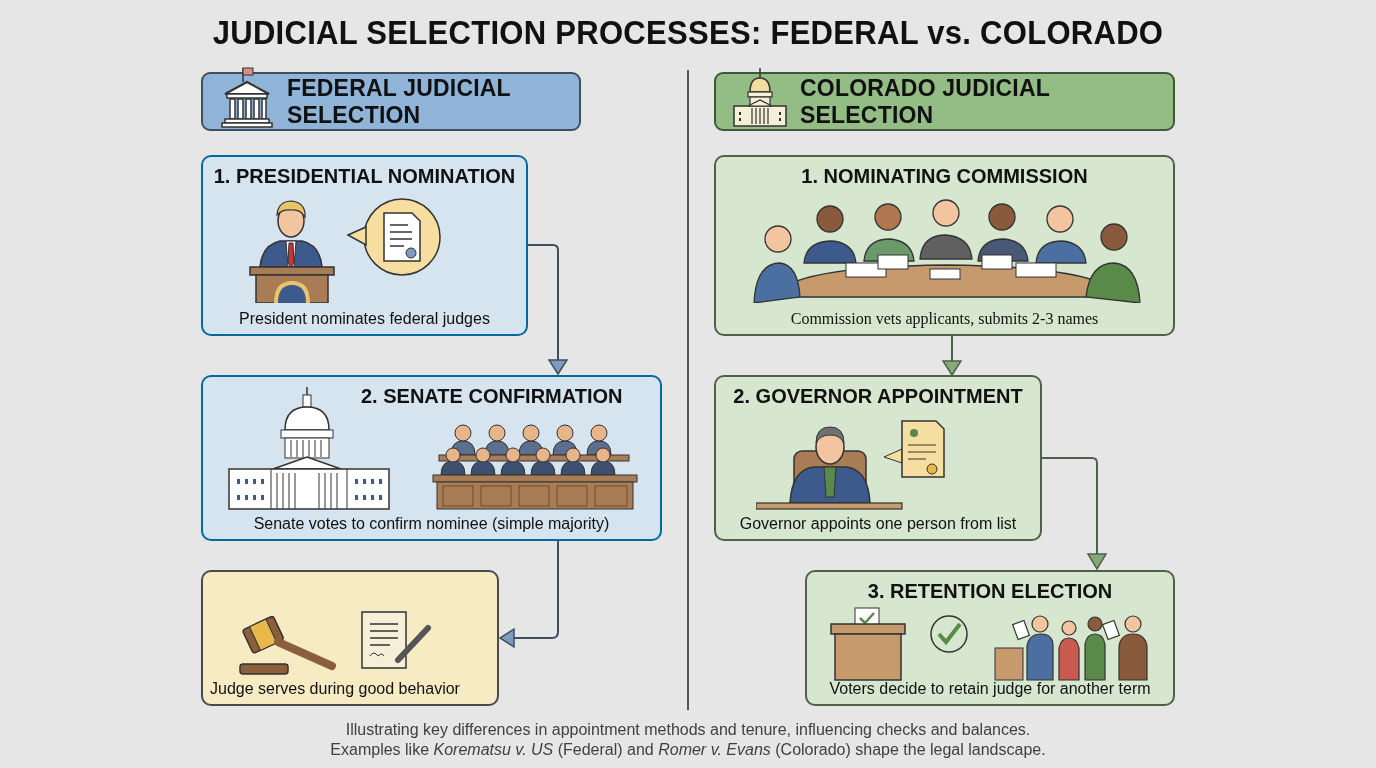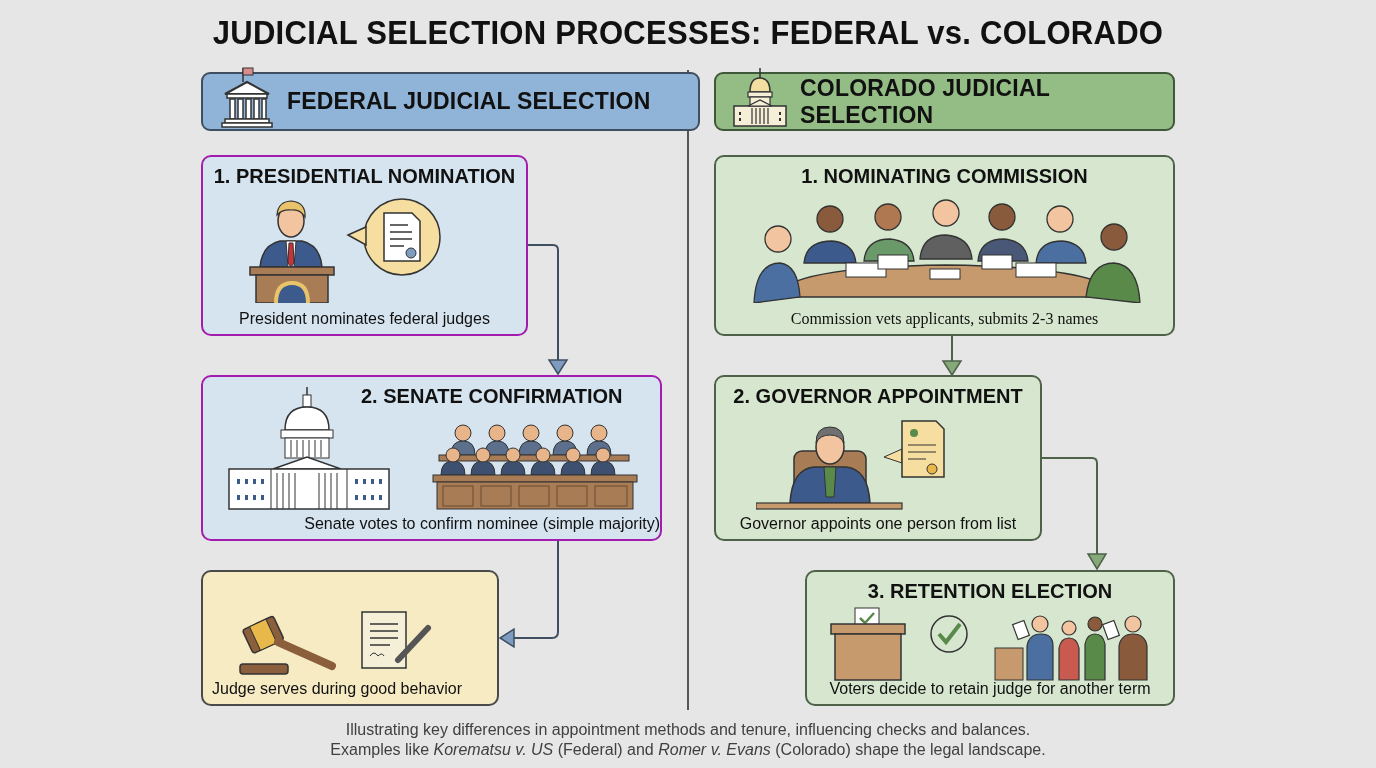--- a/index.html
+++ b/index.html
@@ -1,24 +1,24 @@
 <!DOCTYPE html>
 <html><head>
 <meta charset="utf-8">
 <style>
   html,body{margin:0;padding:0;}
   body{width:1376px;height:768px;background:#e6e6e6;position:relative;overflow:hidden;font-family:"Liberation Sans",sans-serif;color:#111;}
   .title{position:absolute;left:0;top:14px;width:1376px;text-align:center;font-size:33px;font-weight:bold;letter-spacing:0.3px;color:#111;transform:scaleX(0.94);}
   .divider{position:absolute;left:687px;top:70px;width:2px;height:640px;background:#555;}
   .hdr{position:absolute;border:2px solid #3f4f60;border-radius:9px;box-sizing:border-box;display:flex;align-items:center;}
   .hdr .lbl{font-weight:bold;font-size:23px;letter-spacing:0.2px;}
-  .hdr-fed{left:201px;top:72px;width:499px;height:59px;background:#90b4d8;}
+  .hdr-fed{left:201px;top:72px;width:380px;height:59px;background:#90b4d8;}
   .hdr-co{left:714px;top:72px;width:461px;height:59px;background:#93bd84;border-color:#40583a;}
   .hdr .ico{width:60px;height:60px;margin-left:14px;margin-right:10px;position:relative;top:-6px;}
-  .box{position:absolute;border:2px solid #a21caf;border-radius:10px;box-sizing:border-box;}
+  .box{position:absolute;border:2px solid #0369a1;border-radius:10px;box-sizing:border-box;}
   .fed{background:#d6e4ef;}
   .co{background:#d7e7cf;border-color:#4e6249;}
   .yel{background:#f7ebc4;border-color:#4a4a4a;}
   .box .bt{position:absolute;font-weight:bold;font-size:20px;white-space:nowrap;}
   .box .bd{position:absolute;font-size:16px;white-space:nowrap;}
   .caption{position:absolute;left:0;width:1376px;text-align:center;font-size:16px;color:#404040;}
   svg{display:block;}
   .abs{position:absolute;}
 </style>
 </head>
@@ -191,21 +191,21 @@
         <g fill="none" stroke="#6b4a2e">
             <rect x="216" y="101" width="30" height="20"></rect>
             <rect x="254" y="101" width="30" height="20"></rect>
             <rect x="292" y="101" width="30" height="20"></rect>
             <rect x="330" y="101" width="30" height="20"></rect>
             <rect x="368" y="101" width="32" height="20"></rect>
           </g>
       </g>
     </svg>
   </div>
-  <div class="bd" style="left:0;width:457px;text-align:right;top:138px;">Senate votes to confirm nominee (simple majority)</div>
+  <div class="bd" style="left:0;width:457px;text-align:center;top:138px;">Senate votes to confirm nominee (simple majority)</div>
 </div>
 
 <div class="box yel" style="left:201px;top:570px;width:298px;height:136px;">
   <div class="abs" style="left:35px;top:36px;">
     <svg width="200" height="68" viewBox="0 0 200 68">
       <g transform="rotate(-25 30 30)">
         <rect x="10" y="12" width="34" height="26" rx="3" fill="#8b5e3c" stroke="#333" stroke-width="1.5"></rect>
         <rect x="18" y="12" width="18" height="26" fill="#e8b84a" stroke="#333" stroke-width="1"></rect>
       </g>
       <line x1="40" y1="34" x2="94" y2="58" stroke="#8b5e3c" stroke-width="8" stroke-linecap="round"></line>
@@ -214,21 +214,21 @@
       <g stroke="#333" stroke-width="1.5">
           <line x1="132" y1="16" x2="160" y2="16"></line>
           <line x1="132" y1="23" x2="160" y2="23"></line>
           <line x1="132" y1="30" x2="160" y2="30"></line>
           <line x1="132" y1="37" x2="152" y2="37"></line>
         </g>
       <path d="M132 48 q4 -6 8 0 q4 -4 6 0" fill="none" stroke="#333"></path>
       <line x1="190" y1="20" x2="160" y2="52" stroke="#555" stroke-width="6" stroke-linecap="round"></line>
     </svg>
   </div>
-  <div class="bd" style="left:0;width:268px;text-align:center;top:108px;">Judge serves during good behavior</div>
+  <div class="bd" style="left:7px;width:268px;top:108px;">Judge serves during good behavior</div>
 </div>
 
 <svg class="abs" style="left:0;top:0;" width="1376" height="768">
   <path d="M528 245 L553 245 Q558 245 558 250 L558 362" fill="none" stroke="#3f4f60" stroke-width="2"></path>
   <polygon points="549,360 567,360 558,374" fill="#7e9bc0" stroke="#3f4f60" stroke-width="1.5"></polygon>
   <path d="M558 541 L558 632 Q558 638 552 638 L512 638" fill="none" stroke="#3f4f60" stroke-width="2"></path>
   <polygon points="514,629 514,647 500,638" fill="#7e9bc0" stroke="#3f4f60" stroke-width="1.5"></polygon>
   <path d="M952 336 L952 362" fill="none" stroke="#4e6249" stroke-width="2"></path>
   <polygon points="943,361 961,361 952,375" fill="#86a97a" stroke="#4e6249" stroke-width="1.5"></polygon>
   <path d="M1042 458 L1092 458 Q1097 458 1097 463 L1097 555" fill="none" stroke="#4e6249" stroke-width="2"></path>

